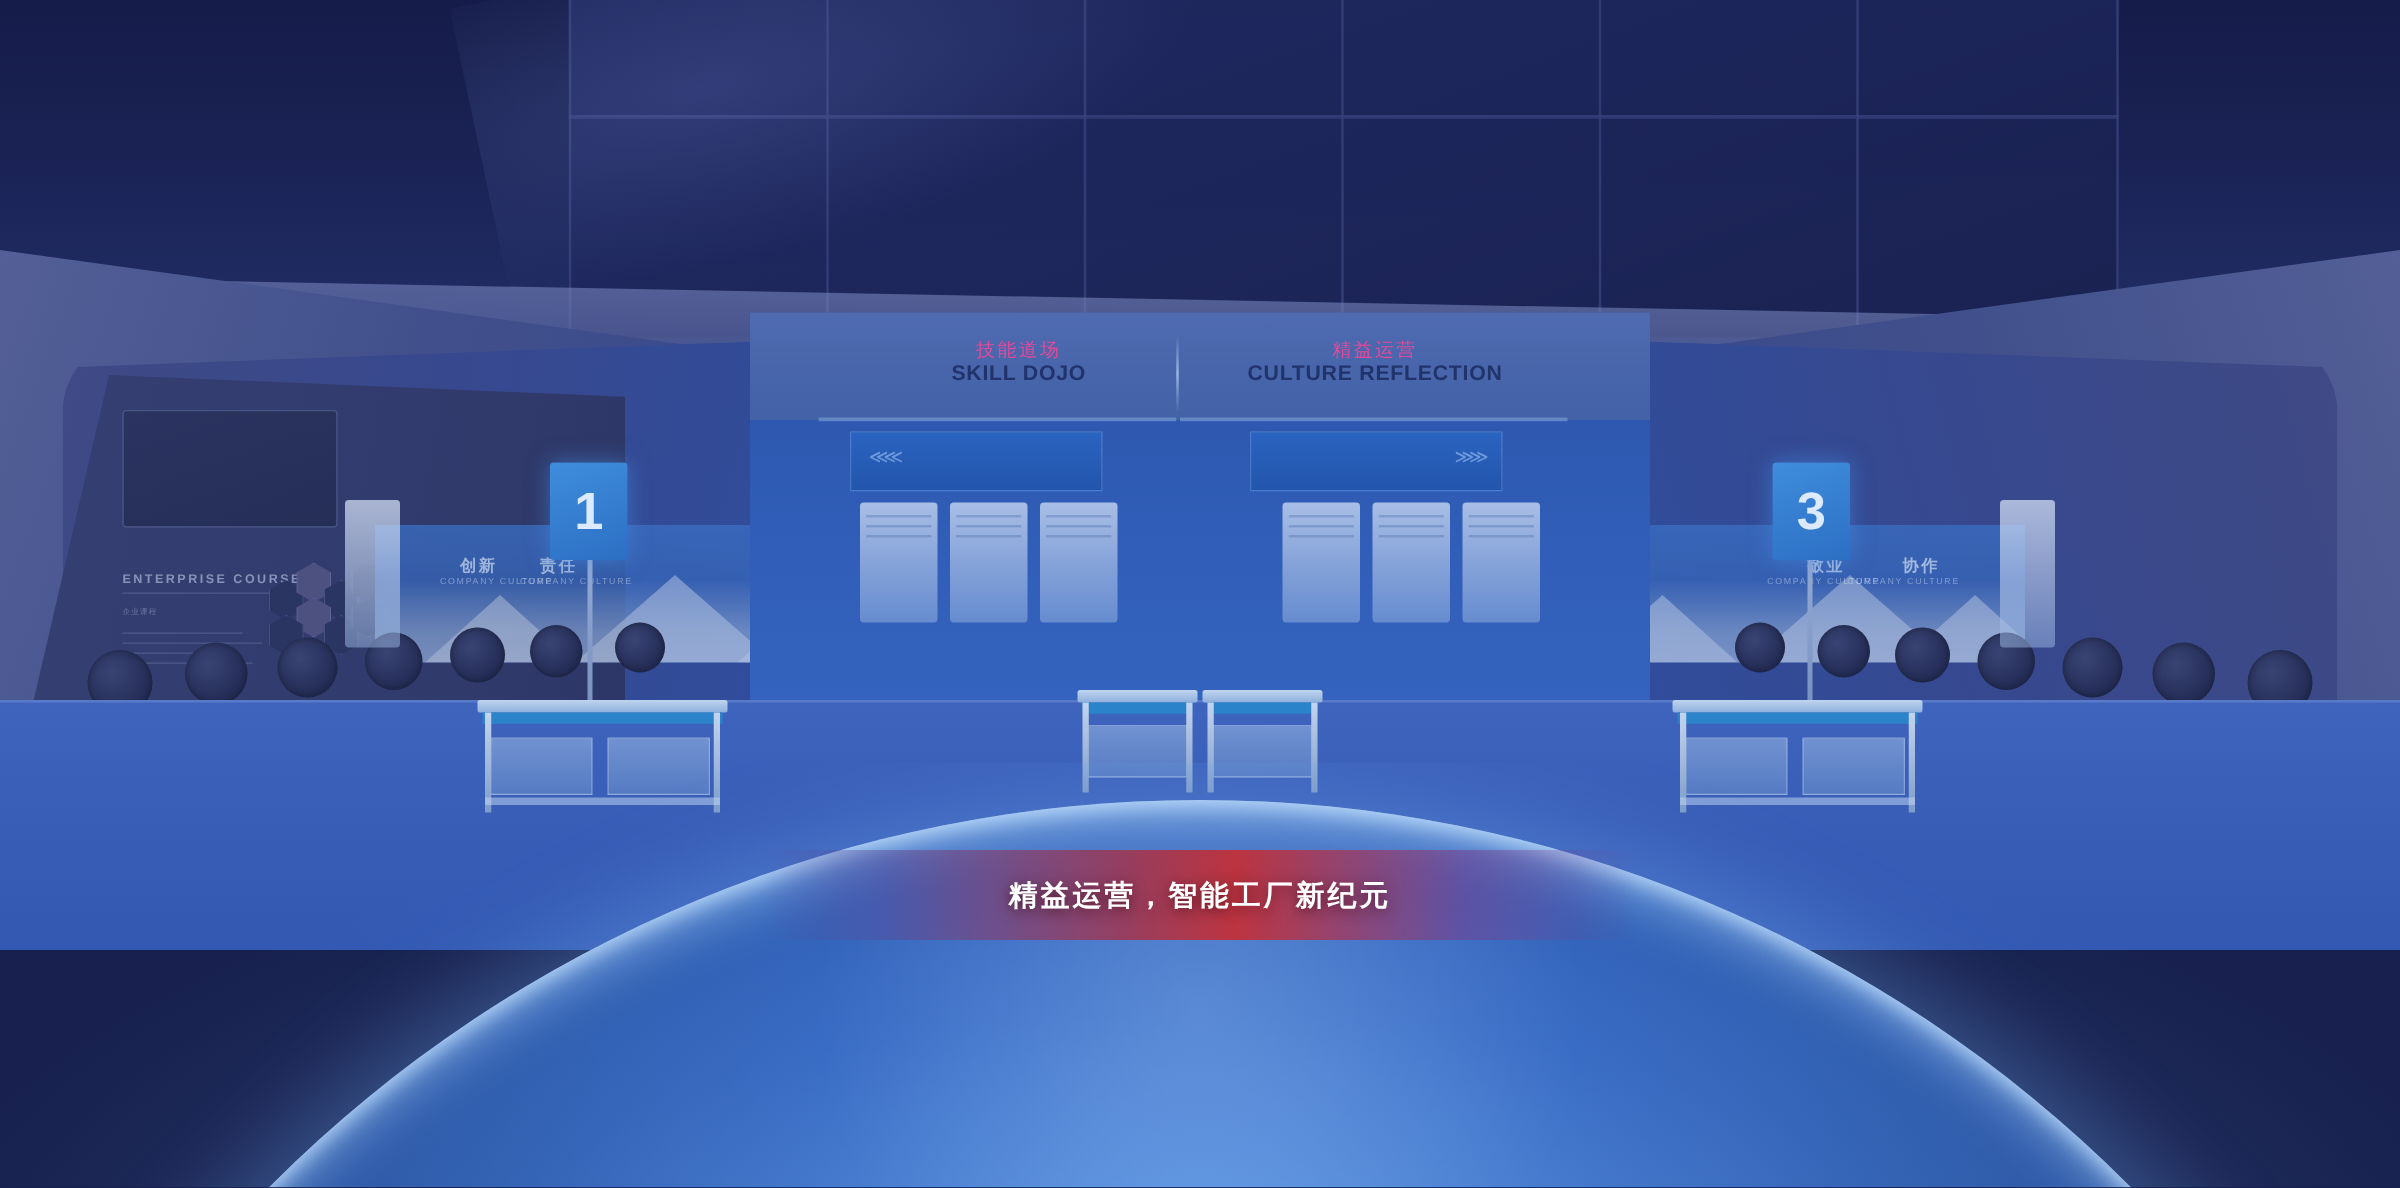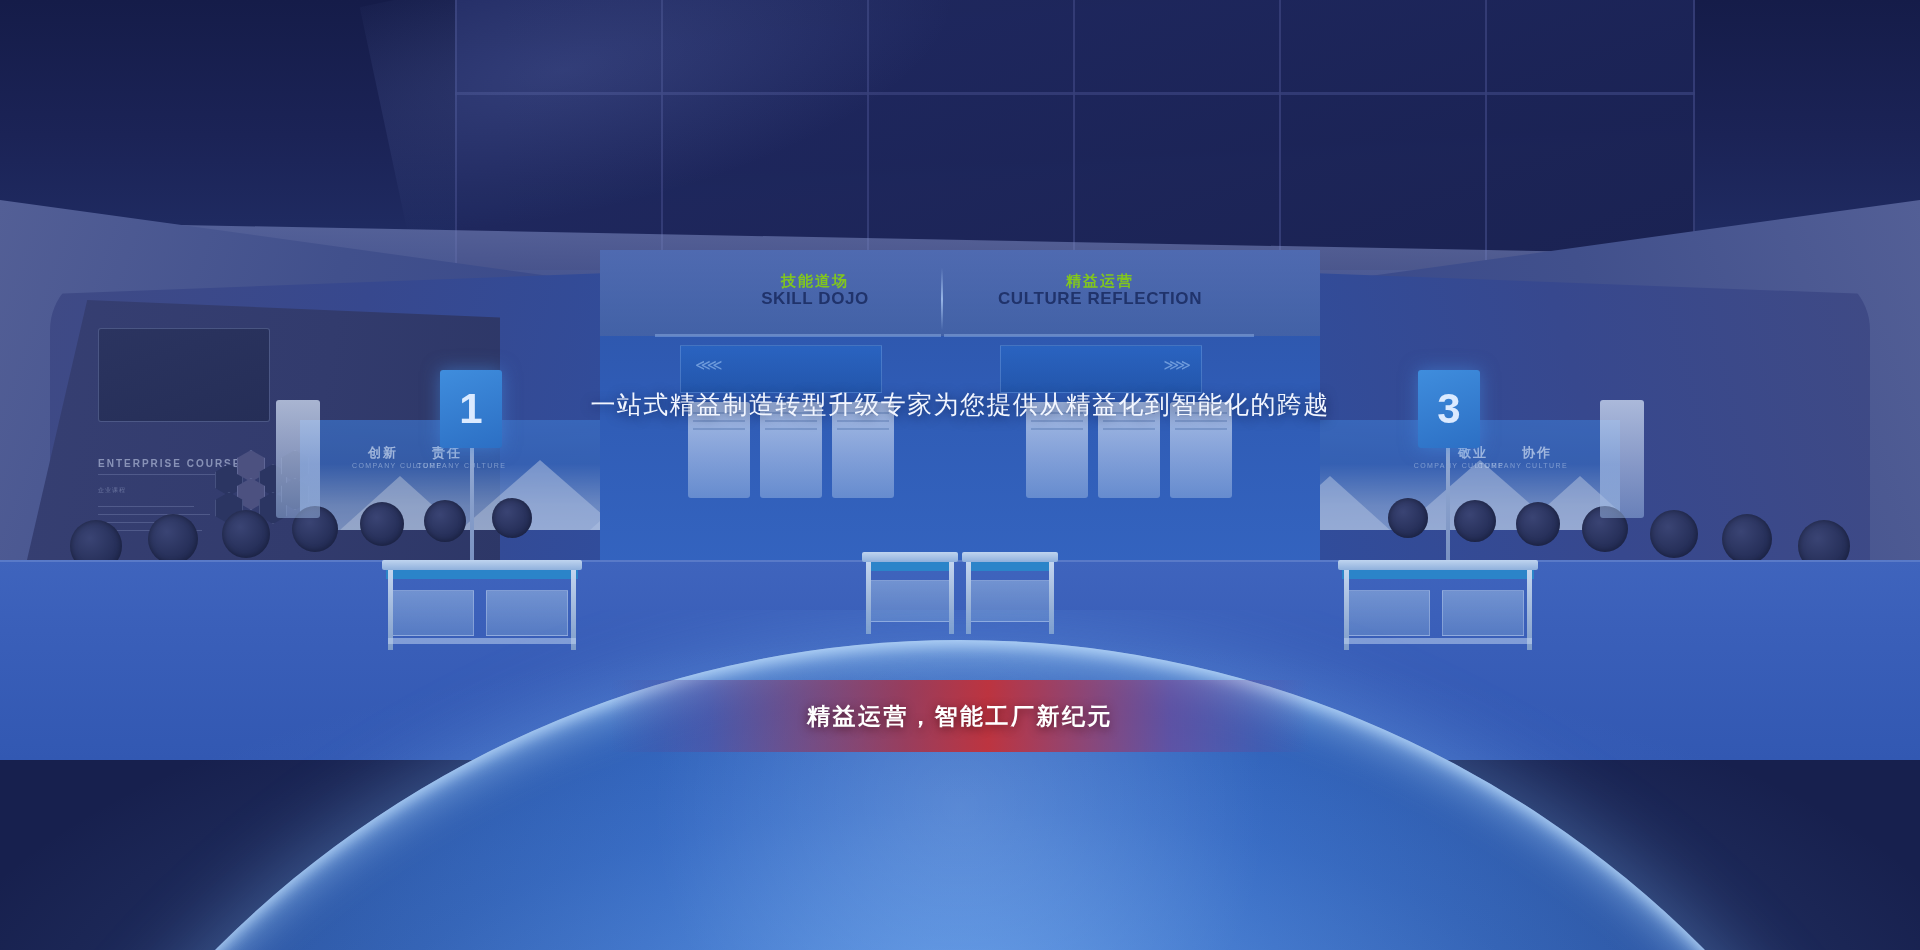--- a/index.html
+++ b/index.html
@@ -52,21 +52,21 @@
     background:linear-gradient(180deg,#2e53a6 0%,#2f5bb4 40%,#3464c0 100%);
   }
   .backwall-top{
     position:absolute;left:600px;top:250px;width:720px;height:86px;
     background:linear-gradient(180deg,#6a7db9 0%,#52699f 100%);
     opacity:.55;
   }
 
   
   .signboard{position:absolute;text-align:center;line-height:1.15;}
-  .sign-cn{font-size:15px;font-weight:700;color:#84cc16;letter-spacing:2px;opacity:.95;}
+  .sign-cn{font-size:15px;font-weight:400;color:#ec4899;letter-spacing:2px;opacity:.95;}
   .sign-en{font-size:17px;font-weight:700;color:#1d2f66;letter-spacing:.6px;opacity:.92;}
   .sign-div{
     position:absolute;top:268px;left:941px;width:2px;height:62px;
     background:linear-gradient(180deg,rgba(150,180,230,.0),rgba(165,195,240,.85),rgba(150,180,230,.0));
   }
   .sign-underline{position:absolute;height:3px;background:rgba(150,185,235,.45);}
 
   
   .kiosk{
     position:absolute;background:linear-gradient(180deg,#2a63c0 0%,#2356ac 100%);
@@ -302,21 +302,21 @@
     <div class="mural-cn" style="left:368px;top:444px;">创新</div>
     <div class="mural-en" style="left:352px;top:462px;">COMPANY CULTURE</div>
     <div class="mural-cn" style="left:432px;top:444px;">责任</div>
     <div class="mural-en" style="left:416px;top:462px;">COMPANY CULTURE</div>
 
     <div class="mural" style="right:300px;top:420px;width:400px;">
       <div class="peak" style="left:50px;"></div>
       <div class="peak" style="left:180px;border-left-width:80px;border-right-width:80px;border-bottom-width:70px;"></div>
       <div class="peak" style="left:300px;"></div>
     </div>
-    <div class="mural-cn" style="right:432px;top:444px;">敬业</div>
+    <div class="mural-cn" style="right:444px;top:444px;">敬业</div>
     <div class="mural-en" style="right:416px;top:462px;">COMPANY CULTURE</div>
     <div class="mural-cn" style="right:368px;top:444px;">协作</div>
     <div class="mural-en" style="right:352px;top:462px;">COMPANY CULTURE</div>
 
     <div>
       <div class="disc" style="left:70px;top:520px;width:52px;height:52px;"></div>
       <div class="disc" style="left:148px;top:514px;width:50px;height:50px;"></div>
       <div class="disc" style="left:222px;top:510px;width:48px;height:48px;"></div>
       <div class="disc" style="left:292px;top:506px;width:46px;height:46px;"></div>
       <div class="disc" style="left:360px;top:502px;width:44px;height:44px;"></div>
@@ -449,20 +449,19 @@
         
       </div>
       <div class="earth-rim"></div>
       <div class="earth-halo"></div>
     </div>
   </div>
 
   <div class="content">
 
 
-    <p class="subline">一站式精益制造转型升级专家为您提供从精益化到智能化的跨越</p>
 
 
     <div class="ribbon">
       <span class="ribbon-text">精益运营，智能工厂新纪元</span>
     </div>
   </div>
 </div>
 
 </body></html>

